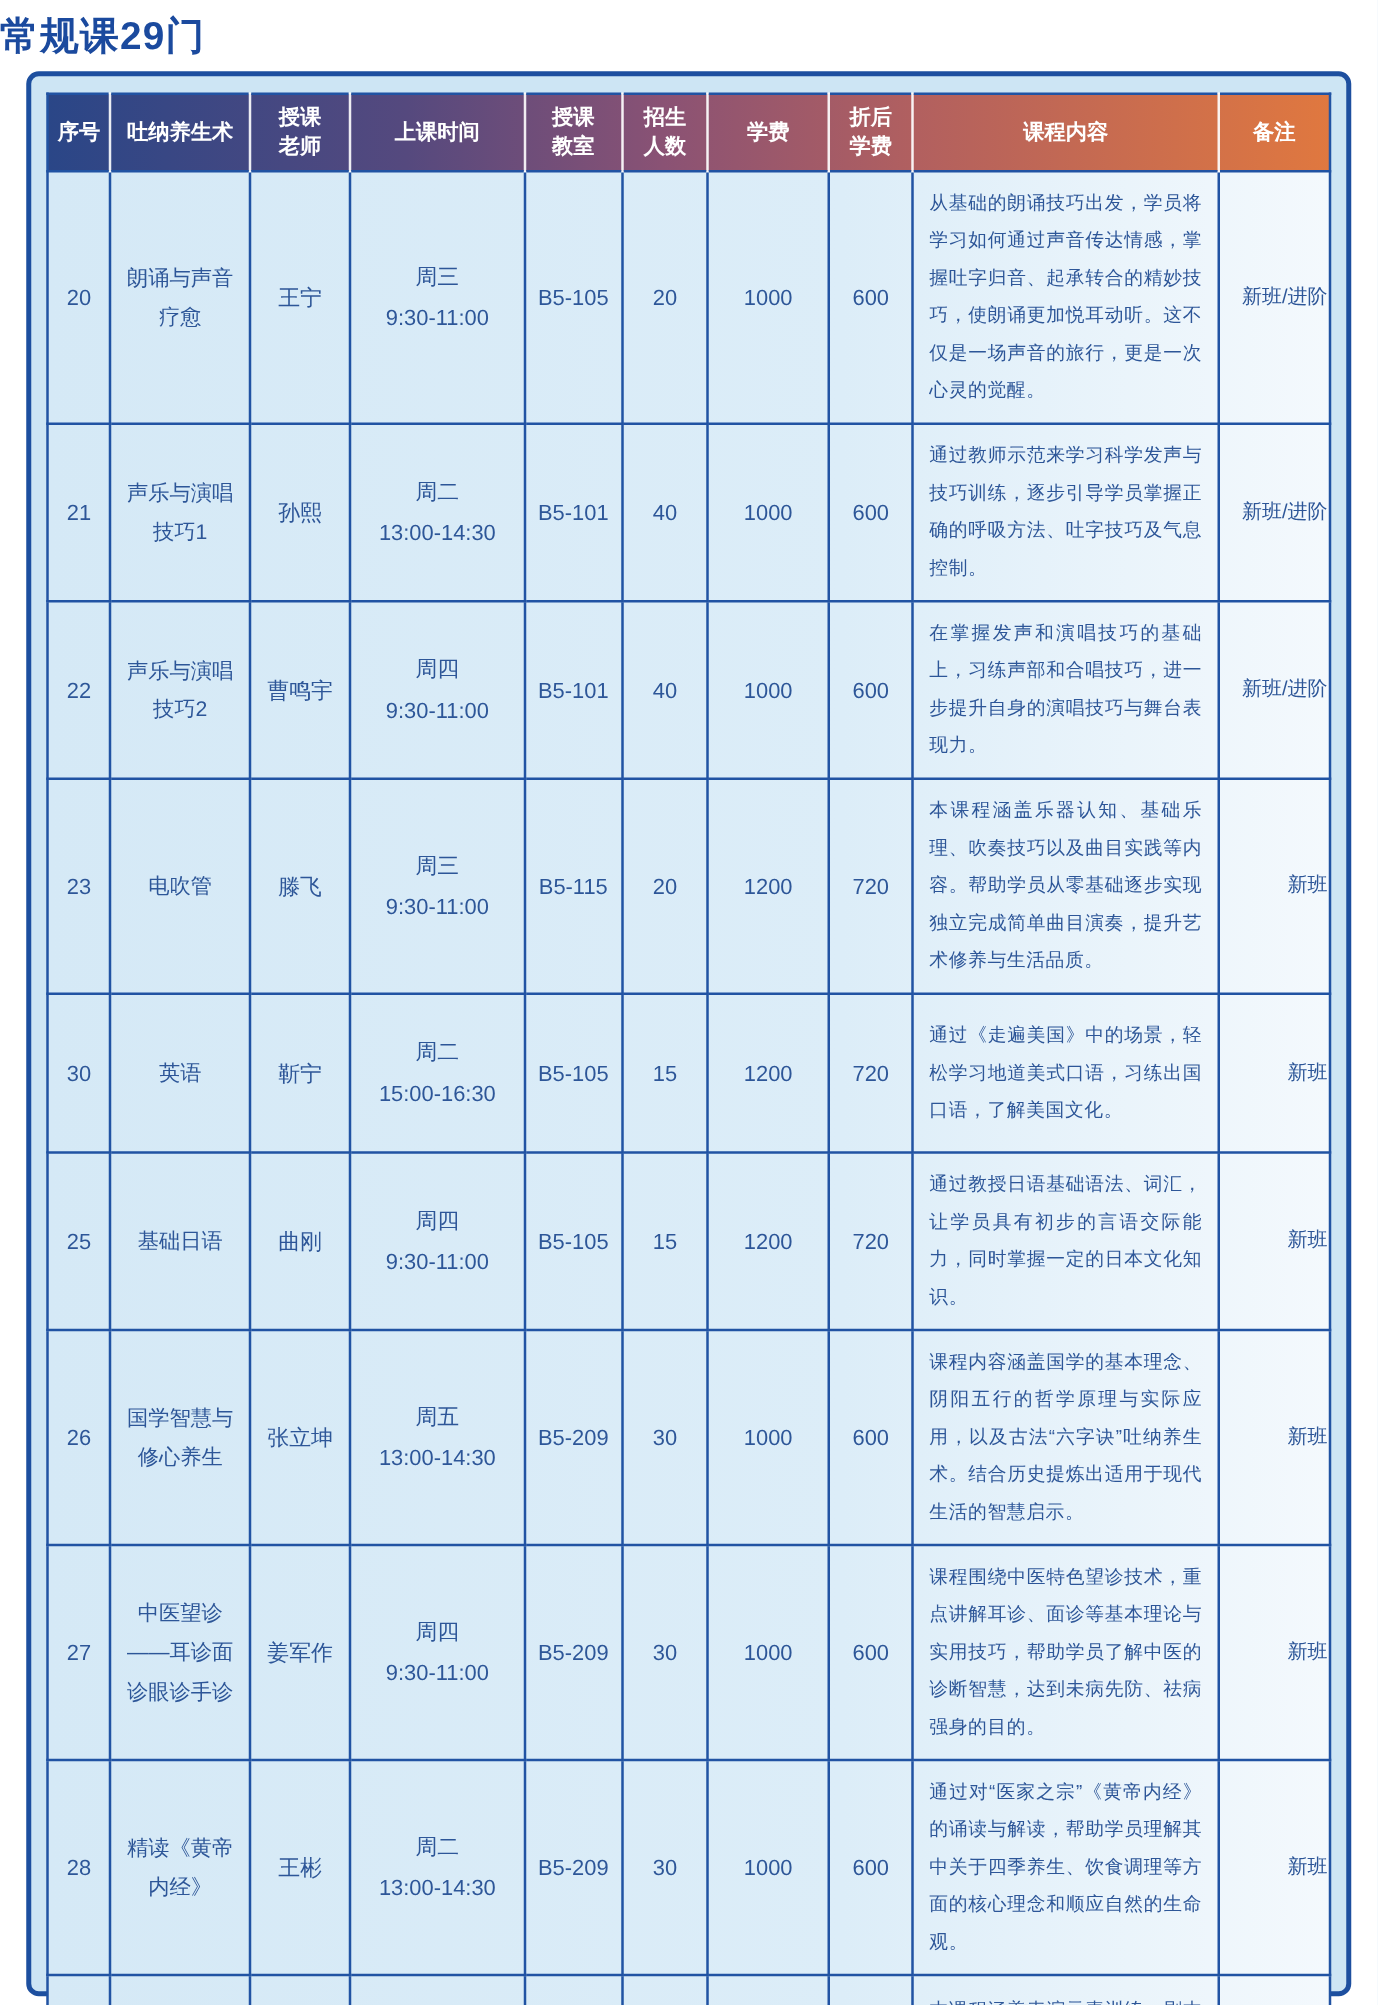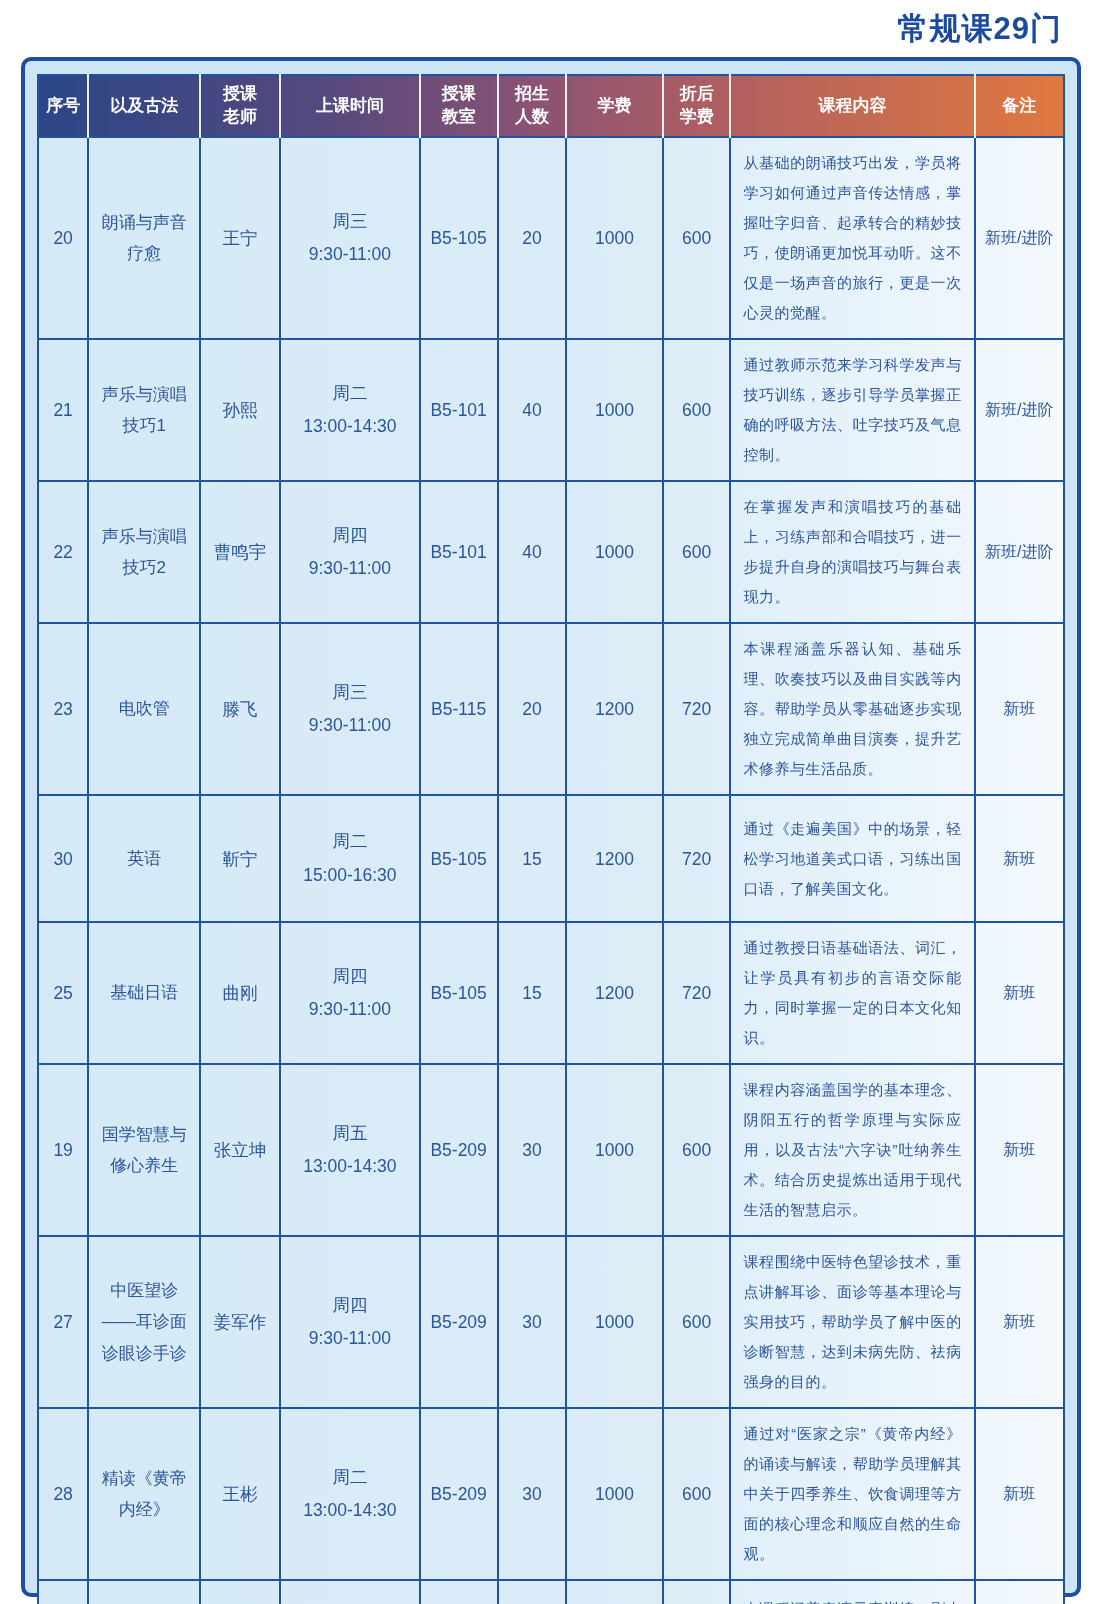--- a/index.html
+++ b/index.html
@@ -17,21 +17,21 @@
   }
   *{box-sizing:border-box;}
   html,body{margin:0;padding:0;background:#ffffff;}
   body{
     width:1102px;height:1604px;
     font-family:"Liberation Sans","DejaVu Sans",sans-serif;
     color:var(--cell_text);
   }
   .page{width:1102px;height:1604px;overflow:hidden;background:#ffffff;}
   .topbar{
-    height:57px;display:flex;align-items:center;justify-content:flex-end;
+    height:57px;display:flex;align-items:center;
     padding-right:40px;background:#ffffff;
   }
   .page-title{
     font-size:31px;font-weight:bold;color:var(--title_text);letter-spacing:1px;
   }
   .panel{
     margin:0 21px;height:1540px;
     border:4px solid var(--panel_border);
     border-radius:10px;
     background:var(--panel_bg);
@@ -83,21 +83,21 @@
   tbody tr:nth-child(9){height:150px;}
   tbody tr:nth-child(10){height:148px;}
 
   .pre{white-space:pre-line;}
   td.c-name{padding:20px 7px;line-height:1.85;font-size:17px;}
   td.c-time{line-height:1.9;}
   td.c-content{
     text-align:justify;font-size:15px;line-height:30px;
     padding:10px 12px;letter-spacing:.5px;
   }
-  td.c-remark{font-size:16px;padding:4px 1px;}
+  td.c-remark{font-size:16px;padding:4px 1px;text-align:right;}
 </style>
 </head>
 <body>
 
 <div class="page">
   <div class="topbar">
     <div class="page-title">常规课29门</div>
   </div>
   <div class="panel">
     <table>
@@ -109,21 +109,21 @@
         <col class="c-room">
           <col class="c-cap">
           <col class="c-fee">
           <col class="c-dfee">
         <col class="c-content">
           <col class="c-remark">
       </colgroup>
       <thead>
         <tr>
           <th>序号</th>
-          <th>以及古法</th>
+          <th>吐纳养生术</th>
           <th class="pre">授课
 老师</th>
           <th>上课时间</th>
           <th class="pre">授课
 教室</th>
           <th class="pre">招生
 人数</th>
           <th>学费</th>
           <th class="pre">折后
 学费</th>
@@ -210,21 +210,21 @@
 9:30-11:00</td>
     <td class="c-room">B5-105</td>
     <td class="c-cap">15</td>
     <td class="c-fee">1200</td>
     <td class="c-dfee">720</td>
     <td class="c-content">通过教授日语基础语法、词汇，让学员具有初步的言语交际能力，同时掌握一定的日本文化知识。</td>
     <td class="c-remark">新班</td>
   </tr>
 
   <tr>
-    <td class="c-no">19</td>
+    <td class="c-no">26</td>
     <td class="c-name">国学智慧与修心养生</td>
     <td class="c-teacher">张立坤</td>
     <td class="c-time pre">周五
 13:00-14:30</td>
     <td class="c-room">B5-209</td>
     <td class="c-cap">30</td>
     <td class="c-fee">1000</td>
     <td class="c-dfee">600</td>
     <td class="c-content">课程内容涵盖国学的基本理念、阴阳五行的哲学原理与实际应用，以及古法“六字诀”吐纳养生术。结合历史提炼出适用于现代生活的智慧启示。</td>
     <td class="c-remark">新班</td>

